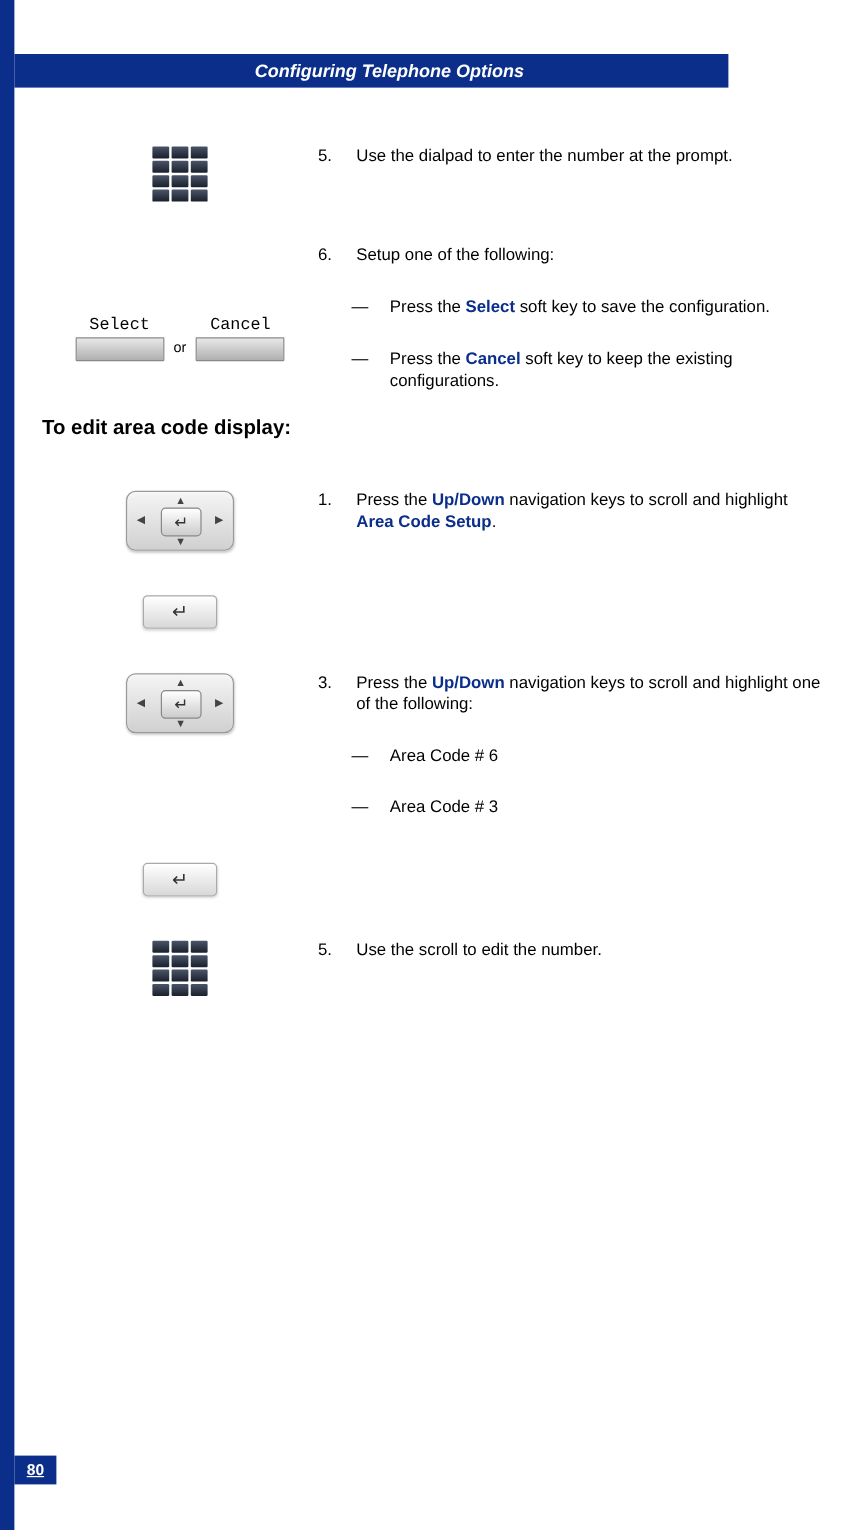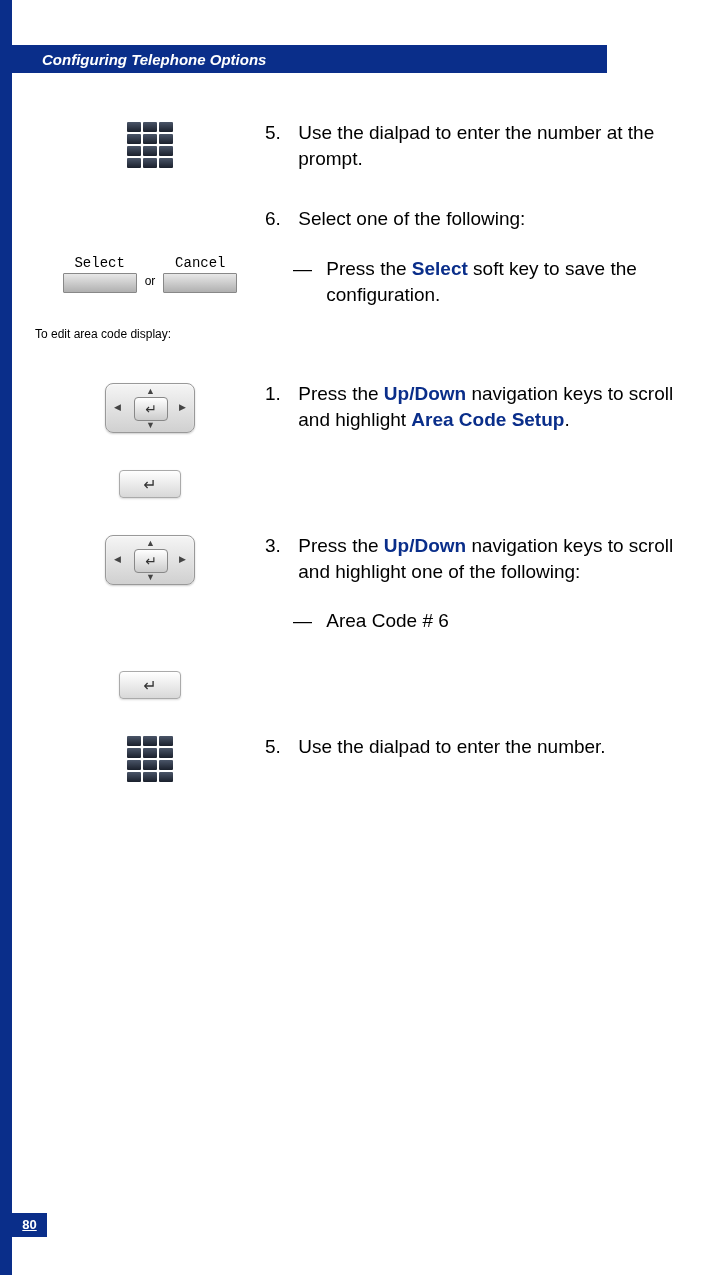--- a/index.html
+++ b/index.html
@@ -26,20 +26,21 @@
     height: 28px;
     background: #0a2e8a;
     color: #fff;
     font-family: Arial, Helvetica, sans-serif;
     font-weight: bold;
     font-style: italic;
     font-size: 15px;
     padding-left: 30px;
     padding-top: 6px;
     box-sizing: border-box;
+    text-align: center;
   }
   .page-number-box {
     position: absolute;
     left: 12px;
     bottom: 38px;
     width: 35px;
     height: 24px;
     background: #0a2e8a;
     color: #fff;
     font-weight: bold;
@@ -60,21 +61,21 @@
   }
   .icon-col {
     width: 230px;
     display: flex;
     justify-content: center;
     align-items: flex-start;
     padding-top: 2px;
   }
   .text-col {
     flex: 1;
-    font-size: 19px;
+    font-size: 14px;
     line-height: 1.35;
     color: #000;
   }
   .num {
     display: inline-block;
     width: 28px;
     vertical-align: top;
   }
   .step-text {
     display: inline-block;
@@ -93,22 +94,22 @@
   .sub-text {
     display: inline-block;
     width: calc(100% - 35px);
     vertical-align: top;
   }
   .bold-link {
     color: #0a2e8a;
     font-weight: bold;
   }
   .section-heading {
-    font-weight: normal;
-    font-size: 12px;
+    font-weight: bold;
+    font-size: 17px;
     margin: 16px 0 40px 0;
   }
   
   .dialpad {
     display: grid;
     grid-template-columns: repeat(3, 14px);
     grid-template-rows: repeat(4, 10px);
     gap: 2px;
   }
   .dialpad div {
@@ -241,25 +242,31 @@
         </div>
         <div class="or-text">or</div>
         <div class="softkey">
           <div class="softkey-label">Cancel</div>
           <div class="softkey-btn"></div>
         </div>
       </div>
     </div>
     <div class="text-col">
       <span class="num">6.</span>
-      <span class="step-text">Select one of the following:</span>
+      <span class="step-text">Setup one of the following:</span>
       <div class="sub-item">
         <span class="dash">—</span>
         <span class="sub-text">
           <span>Press the </span><span class="bold-link">Select</span><span> soft key to save the configuration.</span>
+        </span>
+      </div>
+      <div class="sub-item">
+        <span class="dash">—</span>
+        <span class="sub-text">
+          <span>Press the </span><span class="bold-link">Cancel</span><span> soft key to keep the existing configurations.</span>
         </span>
       </div>
     </div>
   </div>
 
   <div class="section-heading">To edit area code display:</div>
 
   <div class="row">
     <div class="icon-col">
       <div class="navpad">
@@ -296,20 +303,24 @@
     </div>
     <div class="text-col">
       <span class="num">3.</span>
       <span class="step-text">
         <span>Press the </span><span class="bold-link">Up/Down</span><span> navigation keys to scroll and highlight one of the following:</span>
       </span>
       <div class="sub-item">
         <span class="dash">—</span>
         <span class="sub-text">Area Code # 6</span>
       </div>
+      <div class="sub-item">
+        <span class="dash">—</span>
+        <span class="sub-text">Area Code # 3</span>
+      </div>
     </div>
   </div>
 
   <div class="row">
     <div class="icon-col">
       <div class="enterkey">↵</div>
     </div>
   </div>
 
   <div class="row">
@@ -324,17 +335,17 @@
         <div></div>
           <div></div>
           <div></div>
         <div></div>
           <div></div>
           <div></div>
       </div>
     </div>
     <div class="text-col">
       <span class="num">5.</span>
-      <span class="step-text">Use the dialpad to enter the number.</span>
+      <span class="step-text">Use the scroll to edit the number.</span>
     </div>
   </div>
 
 </div>
 
 </body></html>

